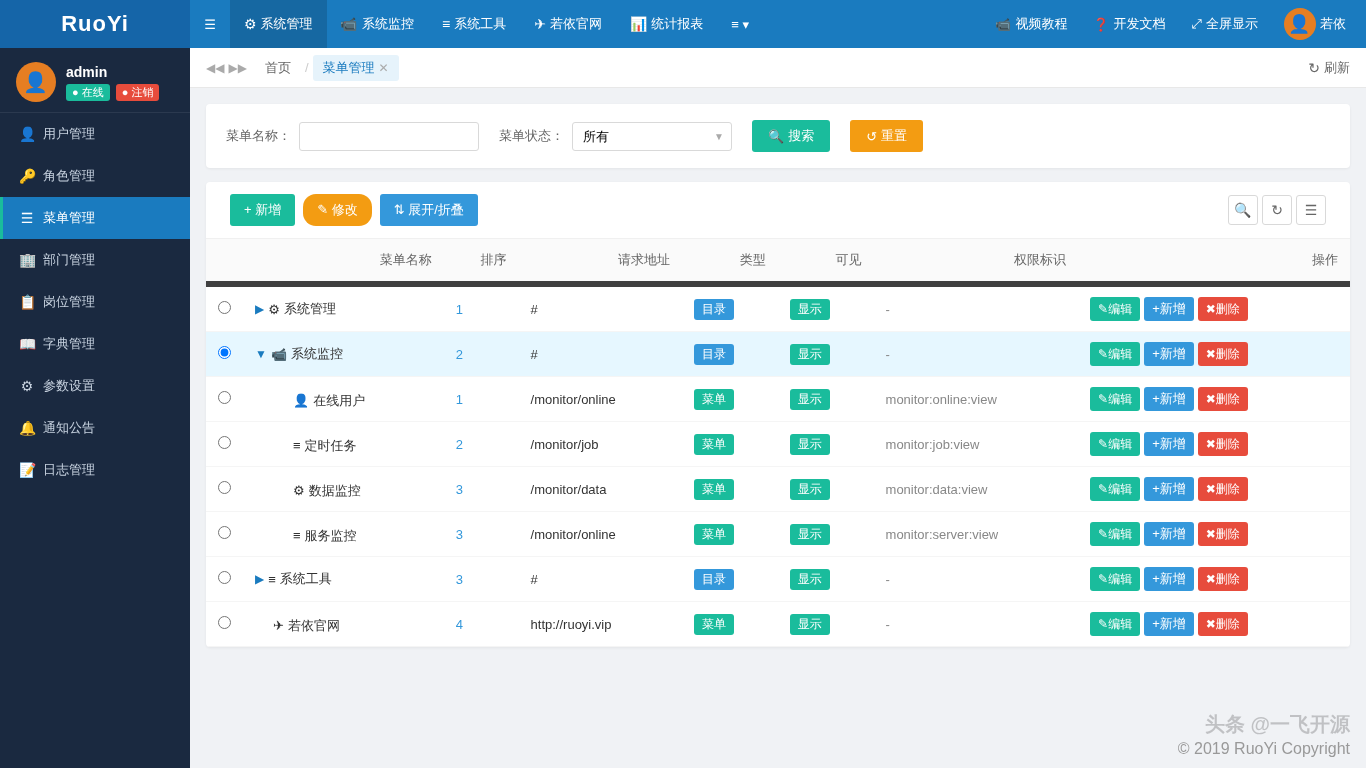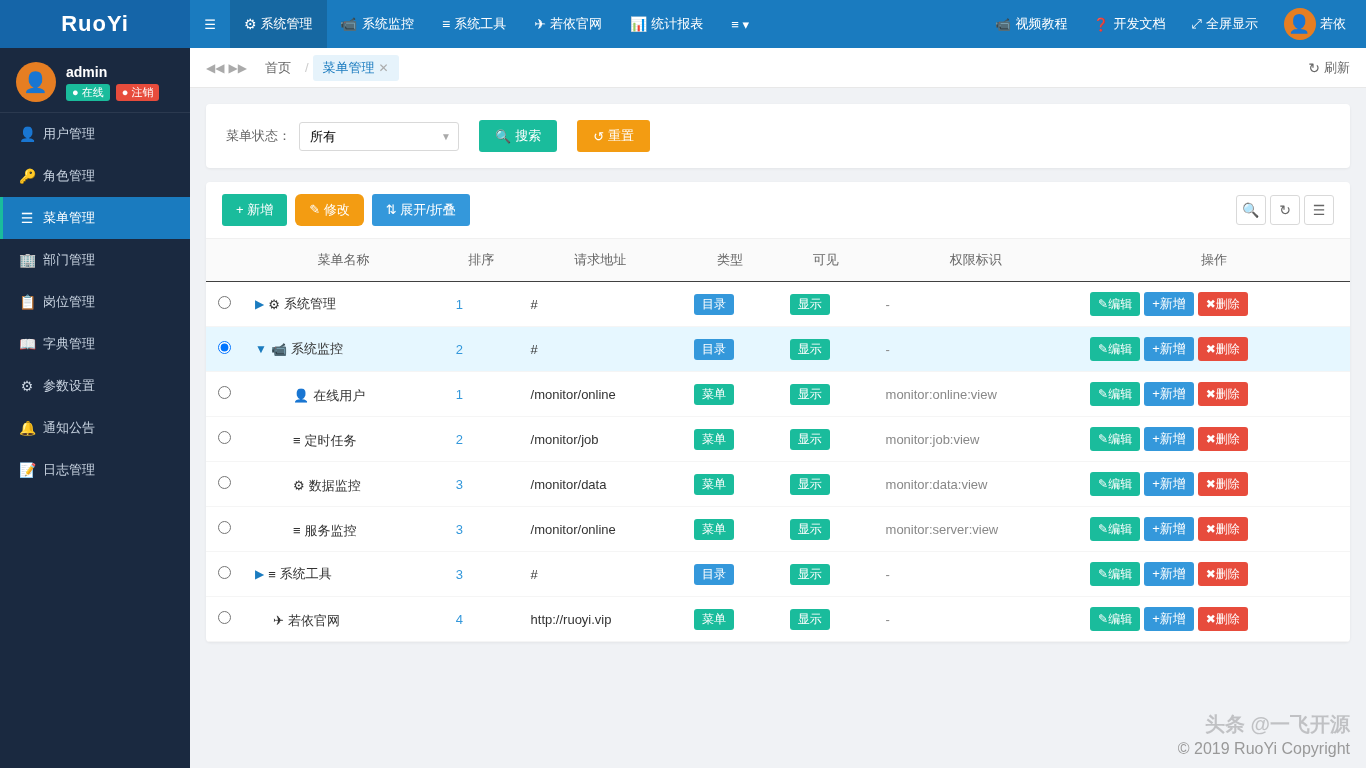--- a/index.html
+++ b/index.html
@@ -243,39 +243,39 @@
     .table-panel {
       background: #fff;
       border-radius: 4px;
       box-shadow: 0 1px 3px rgba(0,0,0,0.06);
       overflow: hidden;
     }
     .table-toolbar {
       display: flex;
       align-items: center;
       justify-content: space-between;
-      padding: 12px 16px;
+      padding: 12px 24px;
       border-bottom: 1px solid #f0f0f0;
     }
     .toolbar-left { display: flex; gap: 8px; }
     .btn-add {
       background: #1abc9c;
       color: #fff;
       border: none;
       border-radius: 3px;
       padding: 7px 14px;
       cursor: pointer;
       display: flex; align-items: center; gap: 4px;
       font-size: 13px;
     }
     .btn-edit {
       background: #f39c12;
       color: #fff;
       border: none;
-      border-radius: 6px;
+      border-radius: 13px;
       padding: 7px 14px;
       cursor: pointer;
       display: flex; align-items: center; gap: 4px;
       font-size: 13px;
     }
     .btn-expand {
       background: #3498db;
       color: #fff;
       border: none;
       border-radius: 3px;
@@ -292,24 +292,24 @@
       display: flex; align-items: center; justify-content: center;
       cursor: pointer; color: #666; font-size: 14px;
       background: #fff;
     }
 
     
     .data-table { width: 100%; border-collapse: collapse; }
     .data-table thead tr { background: #fafafa; }
     .data-table th {
       padding: 12px 12px;
-      text-align: center;
+      text-align: right;
       color: #666;
       font-weight: 500;
-      border-bottom: 1px solid #404040;
+      border-bottom: 6px solid #404040;
       font-size: 13px;
     }
     .data-table td {
       padding: 10px 12px;
       border-bottom: 1px solid #f5f5f5;
       font-size: 13px;
       color: #333;
       vertical-align: middle;
     }
     .data-table tr.selected td { background: #e6f7ff; }
@@ -501,20 +501,24 @@
         <span class="refresh-btn">
           <span class="refresh-icon">↻</span>
           <span>刷新</span>
         </span>
       </div>
     </div>
 
     <div class="page-content">
 
       <div class="search-bar">
+        <div class="search-field">
+          <span class="search-label">菜单名称：</span>
+          <input class="search-input" type="text" style="">
+        </div>
         <div class="search-field">
           <span class="search-label">菜单状态：</span>
           <div class="search-select-wrap">
             <select class="search-select">
               <option>所有</option>
               <option>显示</option>
               <option>隐藏</option>
             </select>
             <span class="select-arrow">▼</span>
           </div>

